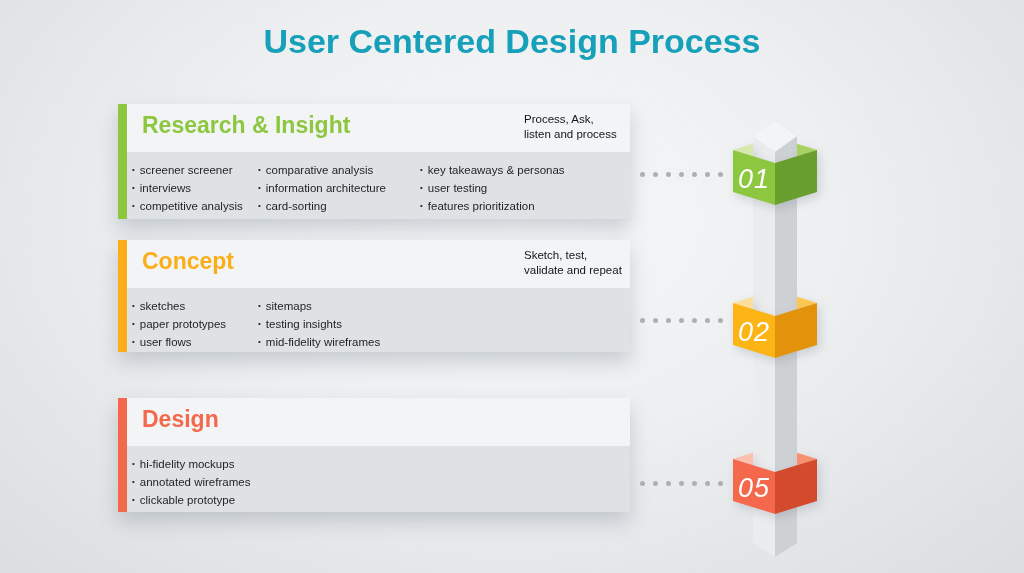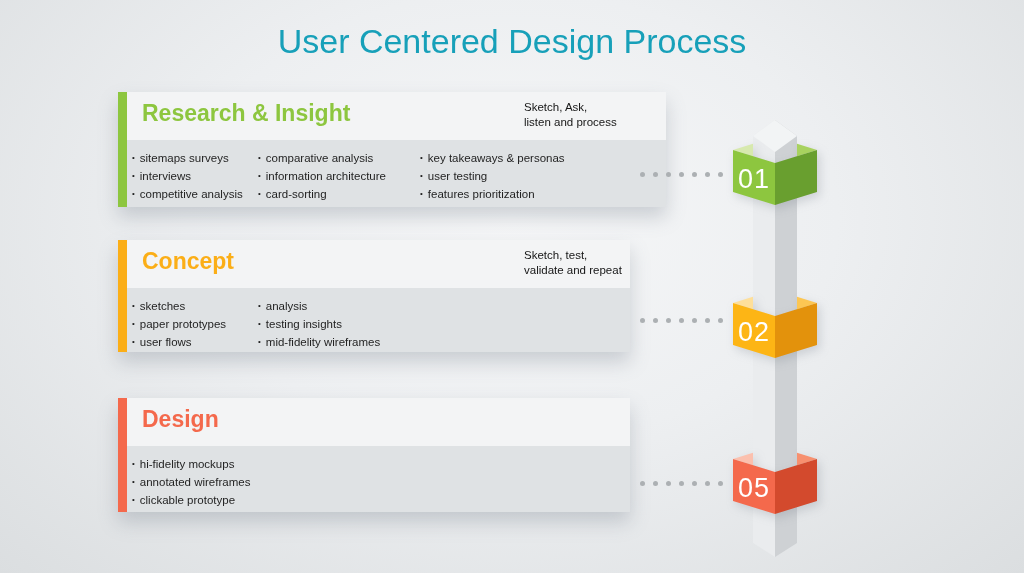--- a/index.html
+++ b/index.html
@@ -3,21 +3,21 @@
 <meta charset="utf-8">
 <style>
   html,body{margin:0;padding:0;background:#dfe2e4;}
   .stage{
     position:relative;width:1024px;height:573px;overflow:hidden;
     background:radial-gradient(ellipse at 50% 38%, #f6f7f8 0%, #edeff1 45%, #dbdee0 100%);
     font-family:"Liberation Sans", sans-serif;
   }
   .title{
     position:absolute;top:22px;left:0;width:100%;margin:0;
-    text-align:center;font-size:34px;font-weight:400;color:#17a0b9;
+    text-align:center;font-size:34px;font-weight:700;color:#17a0b9;
   }
   .card{position:absolute;left:118px;width:512px;box-shadow:0 10px 18px rgba(100,110,125,0.28);}
   .card-bar{position:absolute;left:0;top:0;bottom:0;width:9px;}
   .card-header{position:absolute;left:9px;right:0;top:0;height:48px;background:#f3f4f5;}
   .phase-title{position:absolute;left:15px;top:8px;margin:0;font-size:23px;font-weight:700;}
   .subtitle{position:absolute;left:397px;top:8px;width:112px;font-size:11.5px;line-height:15px;color:#161616;}
   .card-body{position:absolute;left:9px;right:0;top:48px;bottom:0;background:#dfe2e4;}
   .bullet-col{position:absolute;top:9px;}
   .bullet{font-size:11.5px;line-height:17px;color:#1f1f1f;white-space:nowrap;}
   .bullet::before{content:"•";font-size:8px;margin-right:5px;vertical-align:2px;color:#1f1f1f;}
@@ -36,42 +36,42 @@
   .cube{position:absolute;left:733px;width:84px;height:70px;filter:drop-shadow(3px 4px 5px rgba(110,120,130,0.25));}
   .cube-flank{position:absolute;top:0;width:20px;height:26px;}
   .cube-flank.left{left:0;clip-path:polygon(0 50%,100% 26%,100% 74%);}
   .cube-flank.right{right:0;clip-path:polygon(0 26%,100% 50%,0 74%);}
   .cube-body{
     position:absolute;left:0;top:13px;width:84px;height:55px;
     clip-path:polygon(0 0,50% 13px,100% 0,100% calc(100% - 13px),50% 100%,0 calc(100% - 13px));
   }
   .step-number{
     position:absolute;left:0;top:27px;width:42px;text-align:center;
-    color:#ffffff;font-size:27px;font-weight:400;letter-spacing:1px;
+    color:#ffffff;font-size:27px;font-weight:400;letter-spacing:1px;font-style:italic;
   }
 </style>
 </head>
 <body>
 
 <div class="stage" id="stage">
   <h1 class="title">User Centered Design Process</h1>
   <div class="pillar"></div>
   <div class="pillar-cap"></div>
-<div class="card" style="top: 92px; height: 115px; padding-left: 36px;">
+<div class="card" style="top: 104px; height: 115px;">
       <div class="card-bar" style="background: rgb(141, 198, 63);"></div>
       <div class="card-header">
         <div class="phase-title" style="color: rgb(141, 198, 63);">Research &amp; Insight</div>
         <div class="subtitle">
-          <div>Sketch, Ask,</div>
+          <div>Process, Ask,</div>
           <div>listen and process</div>
         </div>
       </div>
       <div class="card-body">
         <div class="bullet-col" style="left: 5px;">
-          <div class="bullet">sitemaps surveys</div>
+          <div class="bullet">screener screener</div>
           <div class="bullet">interviews</div>
           <div class="bullet">competitive analysis</div>
         </div>
         <div class="bullet-col" style="left: 131px;">
           <div class="bullet">comparative analysis</div>
           <div class="bullet">information architecture</div>
           <div class="bullet">card-sorting</div>
         </div>
         <div class="bullet-col" style="left: 293px;">
           <div class="bullet">key takeaways &amp; personas</div>
@@ -104,21 +104,21 @@
           <div>validate and repeat</div>
         </div>
       </div>
       <div class="card-body">
         <div class="bullet-col" style="left: 5px;">
           <div class="bullet">sketches</div>
           <div class="bullet">paper prototypes</div>
           <div class="bullet">user flows</div>
         </div>
         <div class="bullet-col" style="left: 131px;">
-          <div class="bullet">analysis</div>
+          <div class="bullet">sitemaps</div>
           <div class="bullet">testing insights</div>
           <div class="bullet">mid-fidelity wireframes</div>
         </div>
       </div>
     </div>
     <div class="dots" style="left: 640px; top: 318px;">
       <div class="dot"></div>
       <div class="dot"></div>
       <div class="dot"></div>
       <div class="dot"></div>

